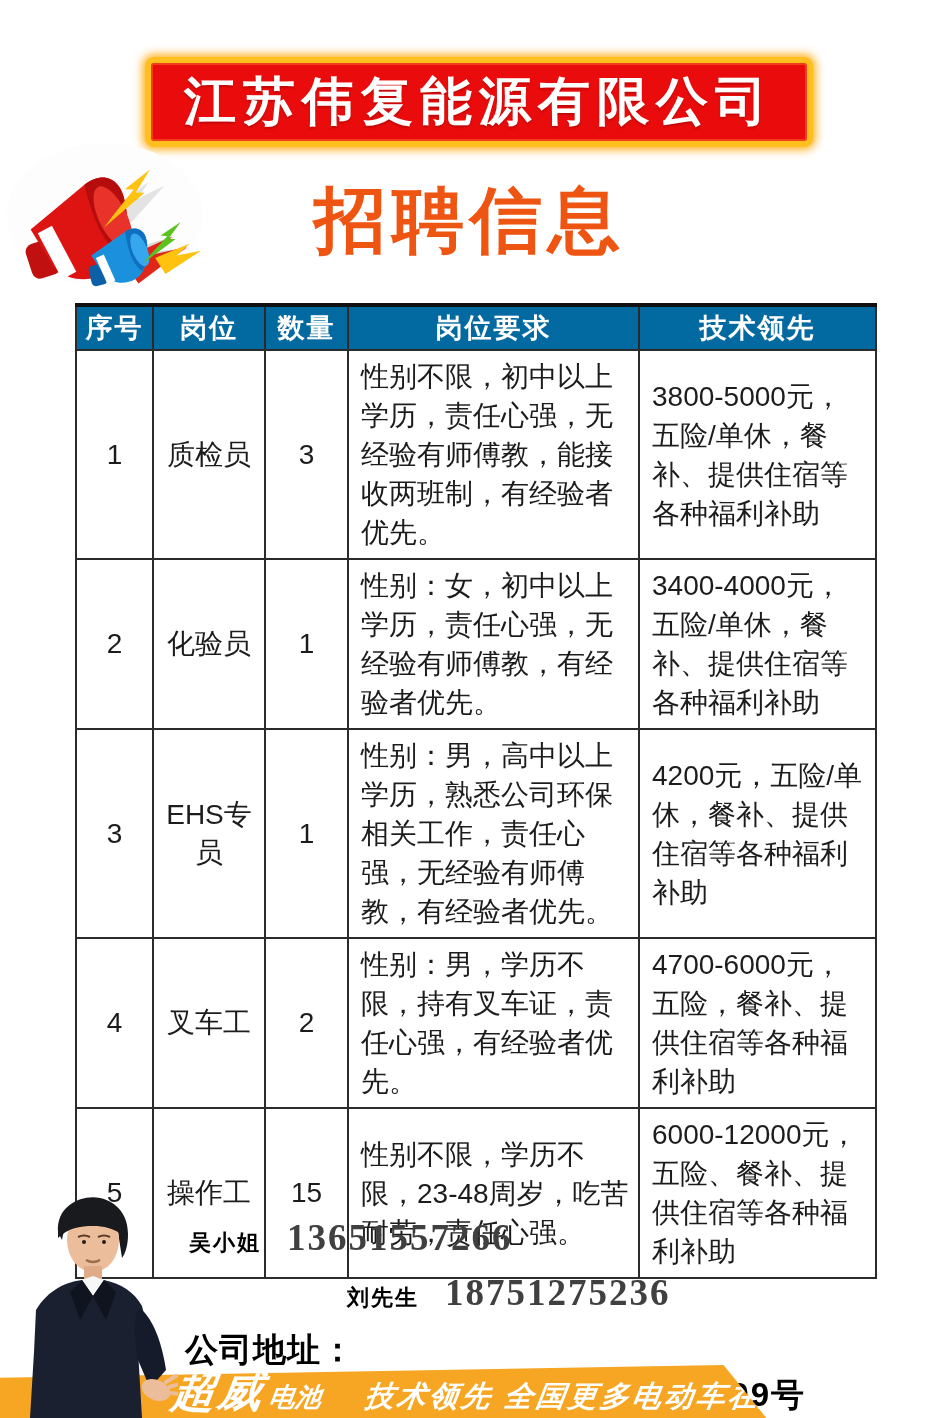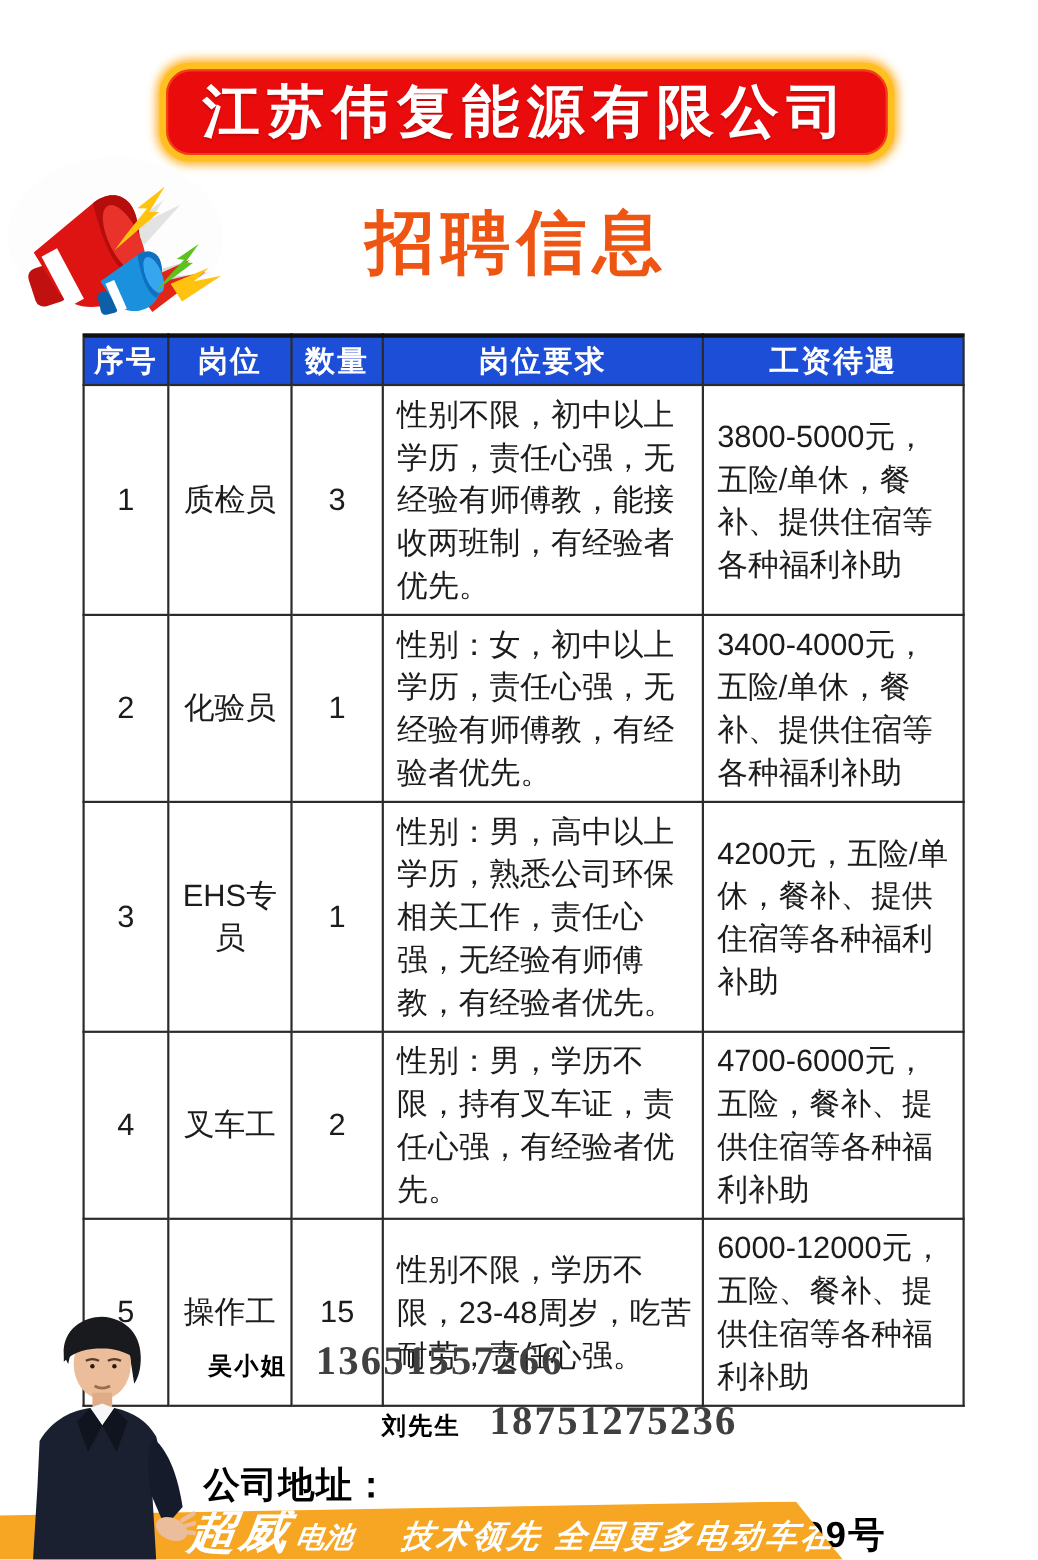--- a/index.html
+++ b/index.html
@@ -3,47 +3,47 @@
 <meta charset="utf-8">
 <style>
   html,body{margin:0;padding:0;}
   body{
     width:944px;height:1418px;position:relative;background:#ffffff;
     font-family:"Liberation Sans", sans-serif;overflow:hidden;
   }
   
   .company-banner{
     position:absolute;left:145px;top:57px;width:656px;height:78px;
-    background:#ea0c0c;border:6px solid #ffbf1e;border-radius:28px;
+    background:#ea0c0c;border:6px solid #ffbf1e;border-radius:9px;
     box-shadow:0 0 9px 3px rgba(255,166,0,.85), inset 0 0 0 2px #f53c1a;
     display:flex;align-items:center;justify-content:center;
   }
   .company-banner span{
     color:#ffffff;font-family:"Liberation Serif", serif;font-weight:900;
     font-size:52px;letter-spacing:7px;white-space:nowrap;
     text-shadow:0 2px 2px rgba(120,0,0,.35);
   }
   
   .recruit-title{
     position:absolute;left:230px;top:168px;width:480px;height:105px;
     display:flex;align-items:center;justify-content:center;
     color:#ef5512;font-family:"Liberation Serif", serif;font-weight:900;
-    font-size:63px;letter-spacing:6px;white-space:nowrap;
+    font-size:72px;letter-spacing:6px;white-space:nowrap;
   }
   
   .megaphone{position:absolute;left:5px;top:135px;width:205px;height:155px;}
   
   table.jobs{
     position:absolute;left:75px;top:303px;width:800px;
     border-collapse:collapse;table-layout:fixed;background:#fff;
   }
   table.jobs, table.jobs th, table.jobs td{border:2px solid #2b2b2b;}
   table.jobs{border-top:4px solid #111;}
   table.jobs th{
-    background:#1d4ed8;color:#ffffff;height:40px;
+    background:#0369a1;color:#ffffff;height:40px;
     font-size:27px;font-weight:bold;letter-spacing:2px;
   }
   table.jobs td{
     color:#1c1c1c;font-size:28px;vertical-align:middle;background:#fff;
   }
   td.center{text-align:center;font-size:30px;}
   td.lefttext{padding:6px 8px 6px 12px;line-height:39px;text-align:left;}
   tr.r1{height:157px;} tr.r2{height:166px;} tr.r3{height:170px;}
   tr.r4{height:167px;} tr.r5{height:163px;}
   
@@ -124,21 +124,21 @@
       <col style="width:83px">
     <col style="width:291px">
       <col style="width:237px">
   </colgroup>
   <thead>
     <tr>
       <th>序号</th>
       <th>岗位</th>
       <th>数量</th>
       <th>岗位要求</th>
-      <th>工资待遇</th>
+      <th>技术领先</th>
     </tr>
   </thead>
   <tbody>
     <tr class="r1">
       <td class="center">1</td>
       <td class="center">质检员</td>
       <td class="center">3</td>
       <td class="lefttext">性别不限，初中以上学历，责任心强，无经验有师傅教，能接收两班制，有经验者优先。</td>
       <td class="lefttext">3800-5000元，五险/单休，餐补、提供住宿等各种福利补助</td>
     </tr>

